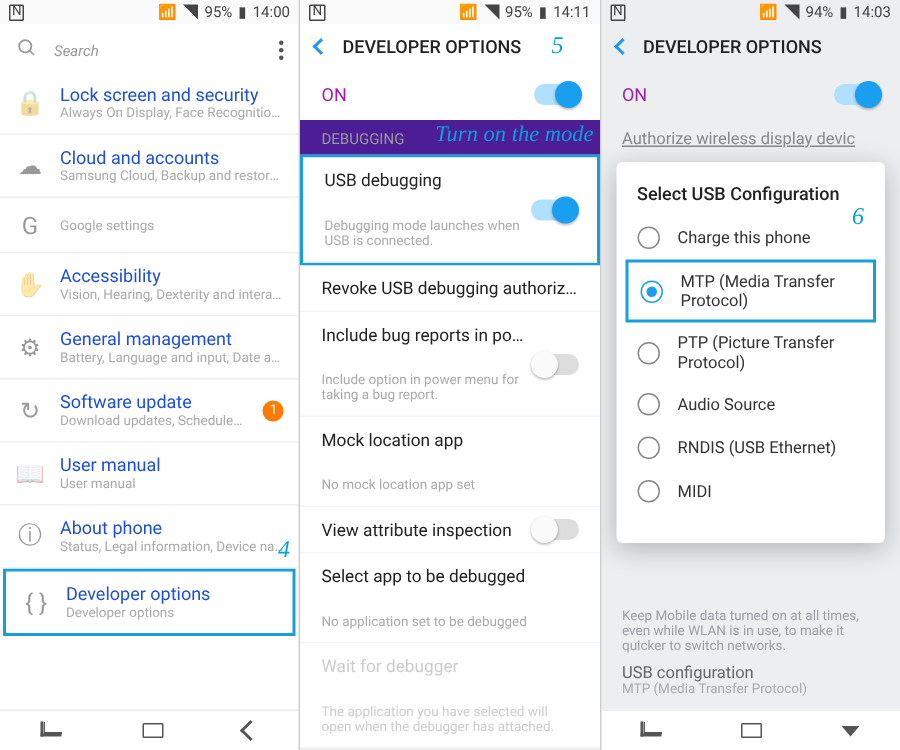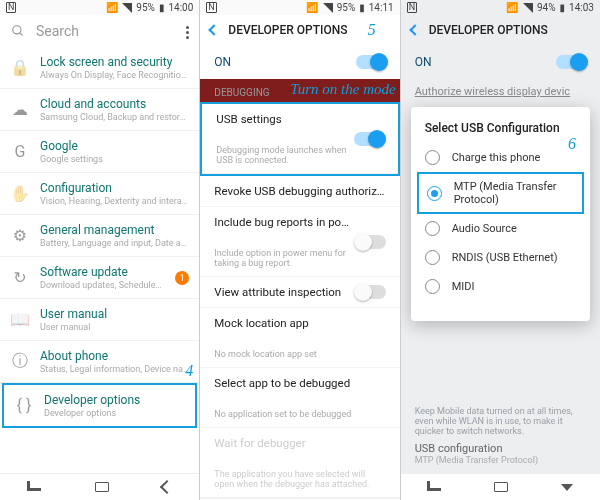--- a/index.html
+++ b/index.html
@@ -6,45 +6,45 @@
   html,body { width: 600px; height: 500px; font-family: -apple-system, Roboto, sans-serif; background: #fff; }
   .screens { display: flex; width: 600px; height: 500px; gap: 1px; background: #ccc; }
   .screen { flex: 1; background: #fafafa; display: flex; flex-direction: column; overflow: hidden; position: relative; }
   
   .status { display: flex; justify-content: space-between; align-items: center; padding: 2px 6px; font-size: 10px; color: #444; background: #fafafa; }
   .status .left, .status .right { display: flex; align-items: center; gap: 4px; }
   .status .nfc { font-size: 9px; border: 1px solid #444; padding: 0 1px; border-radius: 1px; line-height: 9px; }
   .sig { display: inline-block; width: 10px; height: 10px; background: linear-gradient(to top right, transparent 48%, #444 52%); }
   .batt { font-size: 10px; }
   
-  .search-bar { display: flex; align-items: flex-end; padding: 8px 10px; gap: 10px; color: #999; font-size: 14px; background: #fff; }
+  .search-bar { display: flex; align-items: flex-end; padding: 8px 10px; gap: 10px; color: #999; font-size: 10px; background: #fff; font-style: italic; }
   .search-icon, .menu-icon, .back-icon { width: 16px; height: 16px; display: inline-flex; align-items: center; justify-content: center; }
   .menu-dots { display: flex; flex-direction: column; gap: 2px; margin-left: auto; }
   .menu-dots span { width: 3px; height: 3px; border-radius: 50%; background: #555; }
   .title-bar { display: flex; align-items: center; padding: 8px 10px; gap: 10px; color: #222; font-size: 12px; font-weight: 500; background: #fff; }
   .back-arrow { width: 8px; height: 8px; border-left: 2px solid #2196f3; border-bottom: 2px solid #2196f3; transform: rotate(45deg); }
   .anno-num { font-family: "Times New Roman", serif; color: #0aa0e0; font-size: 16px; font-style: italic; position: absolute; }
   .anno-text { font-family: "Times New Roman", serif; color: #0aa0e0; font-size: 15px; font-style: italic; position: absolute; }
   
   .list { flex: 1; overflow: hidden; background: #fff; }
   .row { display: flex; align-items: center; padding: 8px 10px; border-bottom: 1px solid #f0f0f0; gap: 10px; }
   .row .icon { width: 20px; height: 20px; flex-shrink: 0; opacity: 0.4; font-size: 16px; display: flex; align-items: center; justify-content: center; }
   .row .text { flex: 1; min-width: 0; }
-  .row .title { font-size: 12px; color: #0f766e; white-space: nowrap; overflow: hidden; text-overflow: ellipsis; }
+  .row .title { font-size: 12px; color: #1d4ed8; white-space: nowrap; overflow: hidden; text-overflow: ellipsis; }
   .row .sub { font-size: 9px; color: #aaa; white-space: nowrap; overflow: hidden; text-overflow: ellipsis; margin-top: 1px; }
   .badge { width: 14px; height: 14px; border-radius: 50%; background: #ff7b00; color: #fff; font-size: 9px; display: flex; align-items: center; justify-content: center; flex-shrink: 0; }
   .highlight-box { border: 2px solid #16a0db; margin: 0 2px; }
   .highlight-box .row { border-bottom: none; }
   
-  .toggle-row { display: flex; align-items: center; justify-content: space-between; padding: 10px 14px; font-size: 12px; color: #0c4a6e; background: #fff; }
+  .toggle-row { display: flex; align-items: center; justify-content: space-between; padding: 10px 14px; font-size: 12px; color: #a21caf; background: #fff; }
   .toggle { width: 30px; height: 14px; border-radius: 7px; background: #b0dfff; position: relative; }
   .toggle::after { content: ""; position: absolute; width: 18px; height: 18px; border-radius: 50%; background: #1a9ff0; top: -2px; right: -2px; box-shadow: 0 1px 2px rgba(0,0,0,0.3); }
   .toggle.off { background: #ddd; }
   .toggle.off::after { background: #fafafa; right: auto; left: -2px; }
-  .section-label { font-size: 10px; color: #999; padding: 8px 14px 4px; background: #7f1d1d; }
+  .section-label { font-size: 10px; color: #999; padding: 8px 14px 4px; background: #4c1d95; }
   .dev-row { padding: 8px 14px; background: #fff; border-bottom: 1px solid #f4f4f4; }
   .dev-row .title { font-size: 11.5px; color: #222; white-space: nowrap; overflow: hidden; text-overflow: ellipsis; }
   .dev-row .sub { font-size: 9px; color: #aaa; margin-top: 19px; }
   .dev-row.with-toggle { display: flex; align-items: center; justify-content: space-between; }
   .dev-row.with-toggle .text { flex: 1; min-width: 0; margin-right: 6px; }
   .dev-row.disabled .title, .dev-row.disabled .sub { color: #ccc; }
   .usb-box { border: 2px solid #16a0db; }
   
   .dim-list { flex: 1; position: relative; background: #eceef0; }
   .dim-list .bg-row { padding: 6px 14px; color: #9aa0a6; font-size: 10px; }
@@ -110,28 +110,27 @@
       <div class="row">
         <div class="icon">☁</div>
         <div class="text">
           <div class="title">Cloud and accounts</div>
           <div class="sub">Samsung Cloud, Backup and restore, Smart...</div>
         </div>
       </div>
       <div class="row">
         <div class="icon">G</div>
         <div class="text">
-          <div class="title">Google</div>
           <div class="sub">Google settings</div>
         </div>
       </div>
       <div class="row">
         <div class="icon">✋</div>
         <div class="text">
-          <div class="title">Configuration</div>
+          <div class="title">Accessibility</div>
           <div class="sub">Vision, Hearing, Dexterity and interaction</div>
         </div>
       </div>
       <div class="row">
         <div class="icon">⚙</div>
         <div class="text">
           <div class="title">General management</div>
           <div class="sub">Battery, Language and input, Date and time...</div>
         </div>
       </div>
@@ -198,45 +197,45 @@
       <span class="toggle"></span>
     </div>
     <div class="section-label" style="position:relative">
       <span>DEBUGGING</span>
       <span class="anno-text" style="right:4px; top:2px">Turn on the mode</span>
     </div>
 
     <div class="usb-box">
       <div class="dev-row with-toggle">
         <div class="text">
-          <div class="title">USB settings</div>
+          <div class="title">USB debugging</div>
           <div class="sub">Debugging mode launches when USB is connected.</div>
         </div>
         <span class="toggle"></span>
       </div>
     </div>
     <div class="dev-row">
       <div class="title">Revoke USB debugging authorizations</div>
     </div>
     <div class="dev-row with-toggle">
       <div class="text">
         <div class="title">Include bug reports in power me..</div>
         <div class="sub">Include option in power menu for taking a bug report.</div>
       </div>
       <span class="toggle off"></span>
     </div>
+    <div class="dev-row">
+      <div class="title">Mock location app</div>
+      <div class="sub">No mock location app set</div>
+    </div>
     <div class="dev-row with-toggle">
       <div class="text">
         <div class="title">View attribute inspection</div>
       </div>
       <span class="toggle off"></span>
-    </div>
-    <div class="dev-row">
-      <div class="title">Mock location app</div>
-      <div class="sub">No mock location app set</div>
     </div>
     <div class="dev-row">
       <div class="title">Select app to be debugged</div>
       <div class="sub">No application set to be debugged</div>
     </div>
     <div class="dev-row disabled">
       <div class="title">Wait for debugger</div>
       <div class="sub">The application you have selected will open when the debugger has attached.</div>
     </div>
 
@@ -281,20 +280,24 @@
           <span>Charge this phone</span>
         </div>
         <div class="radio-row-box">
           <div class="radio-row">
             <span class="radio checked"></span>
             <span>MTP (Media Transfer Protocol)</span>
           </div>
         </div>
         <div class="radio-row">
           <span class="radio"></span>
+          <span>PTP (Picture Transfer Protocol)</span>
+        </div>
+        <div class="radio-row">
+          <span class="radio"></span>
           <span>Audio Source</span>
         </div>
         <div class="radio-row">
           <span class="radio"></span>
           <span>RNDIS (USB Ethernet)</span>
         </div>
         <div class="radio-row">
           <span class="radio"></span>
           <span>MIDI</span>
         </div>

